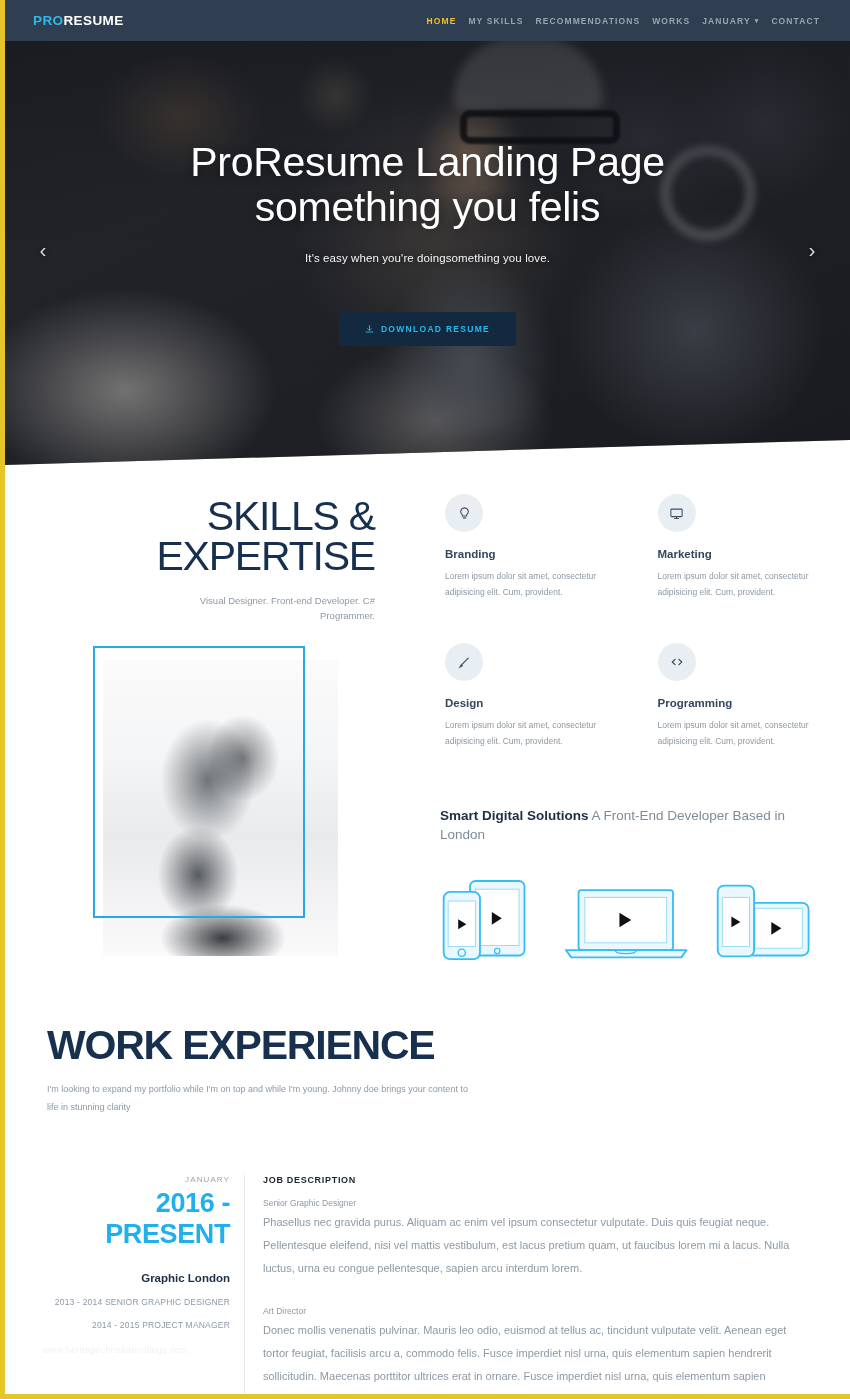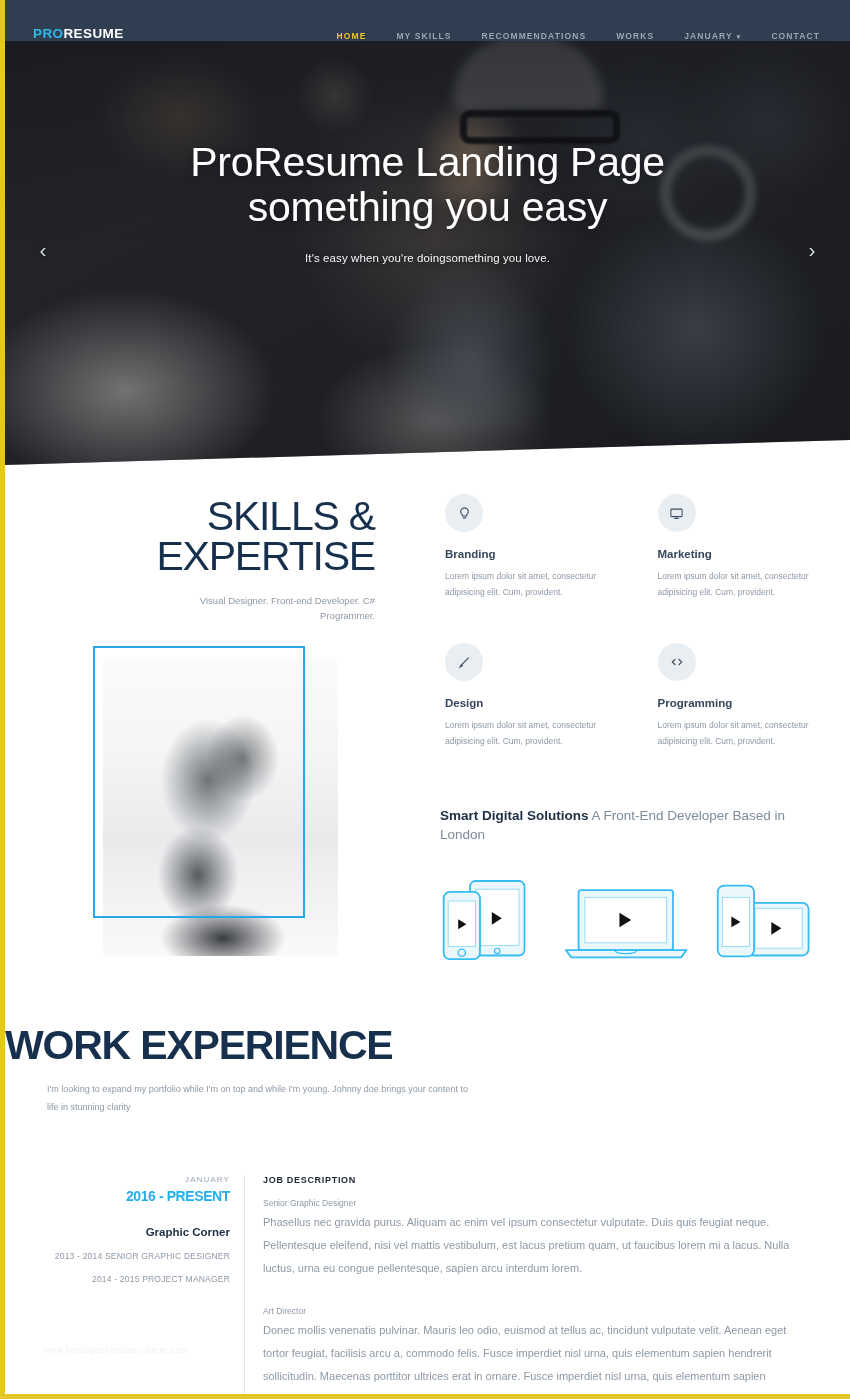--- a/index.html
+++ b/index.html
@@ -9,26 +9,26 @@
     background:#ffffff;
     border-left:5px solid #e5c528;
     border-bottom:5px solid #e5c528;
     overflow:hidden;
     position:relative;
   }
 
   
   .navbar{
     position:absolute; top:0; left:0; right:0; height:41px;
-    background:#2f3e50; display:flex; align-items:flex-end; z-index:40;
+    background:#2f3e50; display:flex; align-items:center; z-index:40;
   }
   .logo{ margin-left:28px; font-size:13.5px; font-weight:bold; letter-spacing:.4px; }
   .logo .pro{ color:#2fb8e8; }
   .logo .resume{ color:#ffffff; }
-  .nav-links{ margin-left:auto; margin-right:30px; display:flex; align-items:center; gap:30px; }
+  .nav-links{ margin-left:auto; margin-right:30px; display:flex; align-items:center; gap:12px; }
   .nav-link{
     font-size:8.5px; font-weight:bold; letter-spacing:1.1px;
     color:#9aa5ae; text-decoration:none; white-space:nowrap;
   }
   .nav-link.active{ color:#edc22b; }
   .caret{ display:inline-block; margin-left:4px; font-size:7px; vertical-align:middle; }
 
   
   .hero{
     position:absolute; top:0; left:0; width:845px; height:465px;
@@ -145,30 +145,30 @@
   .smart b{ color:#1d2f45; }
   .devices{
     position:absolute; left:435px; top:395px; width:370px; height:100px;
     display:flex; align-items:center; gap:26px;
   }
   .play{ fill:#111; }
 
   
   .work{ position:absolute; top:1025px; left:0; width:845px; z-index:5; }
   .work-h{
-    color:#17304e; font-size:41px; font-weight:bold;
+    margin-left:42px; color:#17304e; font-size:41px; font-weight:bold;
     letter-spacing:-1.2px; line-height:1;
   }
   .work-sub{
     margin:14px 0 0 42px; color:#8d99a6; font-size:9px; line-height:2; max-width:430px;
   }
   .exp{ position:absolute; top:150px; left:0; width:845px; display:flex; }
   .exp-left{ width:225px; padding-left:42px; text-align:right; }
   .exp-month{ color:#9aa5b1; font-size:8px; letter-spacing:1.1px; }
-  .exp-years{ margin-top:4px; color:#22b0ec; font-size:14px; font-weight:bold; letter-spacing:-.4px; }
+  .exp-years{ margin-top:4px; color:#22b0ec; font-size:27px; font-weight:bold; letter-spacing:-.4px; }
   .exp-company{ margin-top:22px; color:#1d2f45; font-size:11.5px; font-weight:bold; }
   .exp-role{ margin-top:13px; color:#8d99a6; font-size:8.5px; letter-spacing:.2px; }
   .exp-divider{ width:1px; background:#e6e9ec; margin:0 18px 0 14px; }
   .exp-right{ flex:1; padding-right:40px; }
   .jd-h{ color:#1b2430; font-size:9px; font-weight:bold; letter-spacing:.7px; }
   .jd-role{ margin-top:13px; color:#8d99a6; font-size:8.5px; }
   .jd-p{ margin-top:3px; color:#8d99a6; font-size:11px; line-height:2.1; }
   .jd-role.second{ margin-top:26px; }
 
   .watermark{
@@ -185,23 +185,30 @@
     <div class="hero-hat"></div>
     <div class="hero-glasses"></div>
     <div class="hero-ring"></div>
   </div>
   <div class="hero-scrim"></div>
 </div>
 
 <div class="hero-content" style="height:465px;">
   <h1 class="hero-title">
     <span>ProResume Landing Page</span>
-    <span class="hero-title-line2">something you easy</span>
+    <span class="hero-title-line2">something you felis</span>
   </h1>
   <p class="hero-sub">It's easy when you're doingsomething you love.</p>
+  <button class="hero-btn">
+    <svg class="dl-ico" viewBox="0 0 16 16">
+      <path d="M8 1v8M4.5 6.5L8 10l3.5-3.5" stroke="#2bb6ea" stroke-width="1.6" fill="none" stroke-linecap="round" stroke-linejoin="round"></path>
+      <path d="M2 12.5h12" stroke="#2bb6ea" stroke-width="1.6" stroke-linecap="round"></path>
+    </svg>
+    <span>DOWNLOAD RESUME</span>
+  </button>
 </div>
 <div class="arrow left">‹</div>
 <div class="arrow right">›</div>
 
 <div class="navbar">
   <div class="logo">
     <span class="pro">PRO</span><span class="resume">RESUME</span>
   </div>
   <div class="nav-links">
     <a class="nav-link active" href="#">HOME</a>
@@ -308,21 +315,21 @@
 </section>
 
 <section class="work">
   <h2 class="work-h">WORK EXPERIENCE</h2>
   <p class="work-sub">I'm looking to expand my portfolio while I'm on top and while I'm young. Johnny doe brings your content to life in stunning clarity</p>
 
   <div class="exp">
     <div class="exp-left">
       <div class="exp-month">JANUARY</div>
       <div class="exp-years">2016 - PRESENT</div>
-      <div class="exp-company">Graphic Corner</div>
+      <div class="exp-company">Graphic London</div>
       <div class="exp-role">2013 - 2014 SENIOR GRAPHIC DESIGNER</div>
       <div class="exp-role">2014 - 2015 PROJECT MANAGER</div>
     </div>
     <div class="exp-divider"></div>
     <div class="exp-right">
       <div class="jd-h">JOB DESCRIPTION</div>
       <div class="jd-role">Senior Graphic Designer</div>
       <p class="jd-p">Phasellus nec gravida purus. Aliquam ac enim vel ipsum consectetur vulputate. Duis quis feugiat neque. Pellentesque eleifend, nisi vel mattis vestibulum, est lacus pretium quam, ut faucibus lorem mi a lacus. Nulla luctus, urna eu congue pellentesque, sapien arcu interdum lorem.</p>
       <div class="jd-role second">Art Director</div>
       <p class="jd-p">Donec mollis venenatis pulvinar. Mauris leo odio, euismod at tellus ac, tincidunt vulputate velit. Aenean eget tortor feugiat, facilisis arcu a, commodo felis. Fusce imperdiet nisl urna, quis elementum sapien hendrerit sollicitudin. Maecenas porttitor ultrices erat in ornare. Fusce imperdiet nisl urna, quis elementum sapien hendrerit sollicitudin. Maecenas porttitor ultrices erat in ornare.</p>

